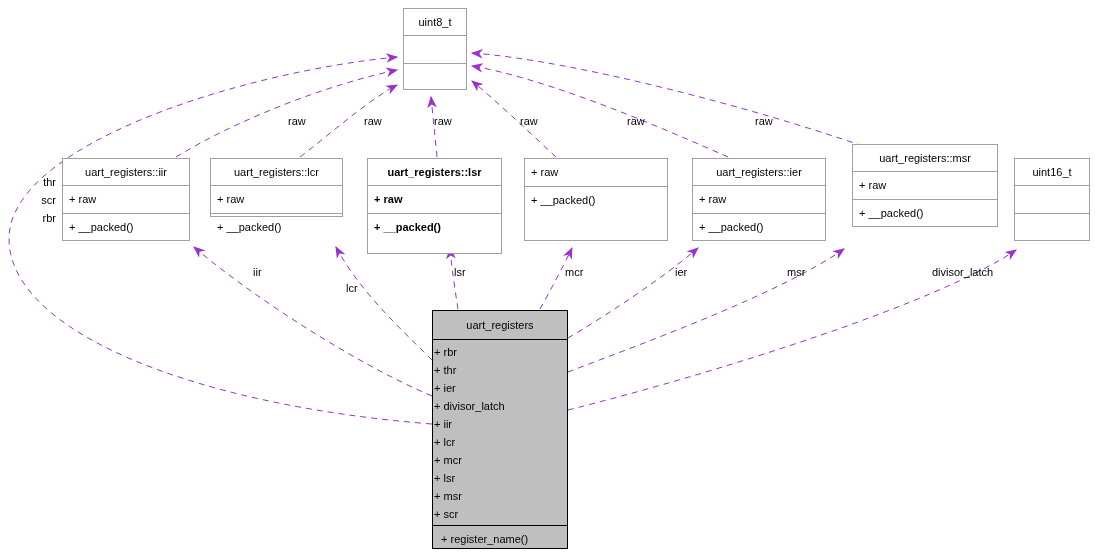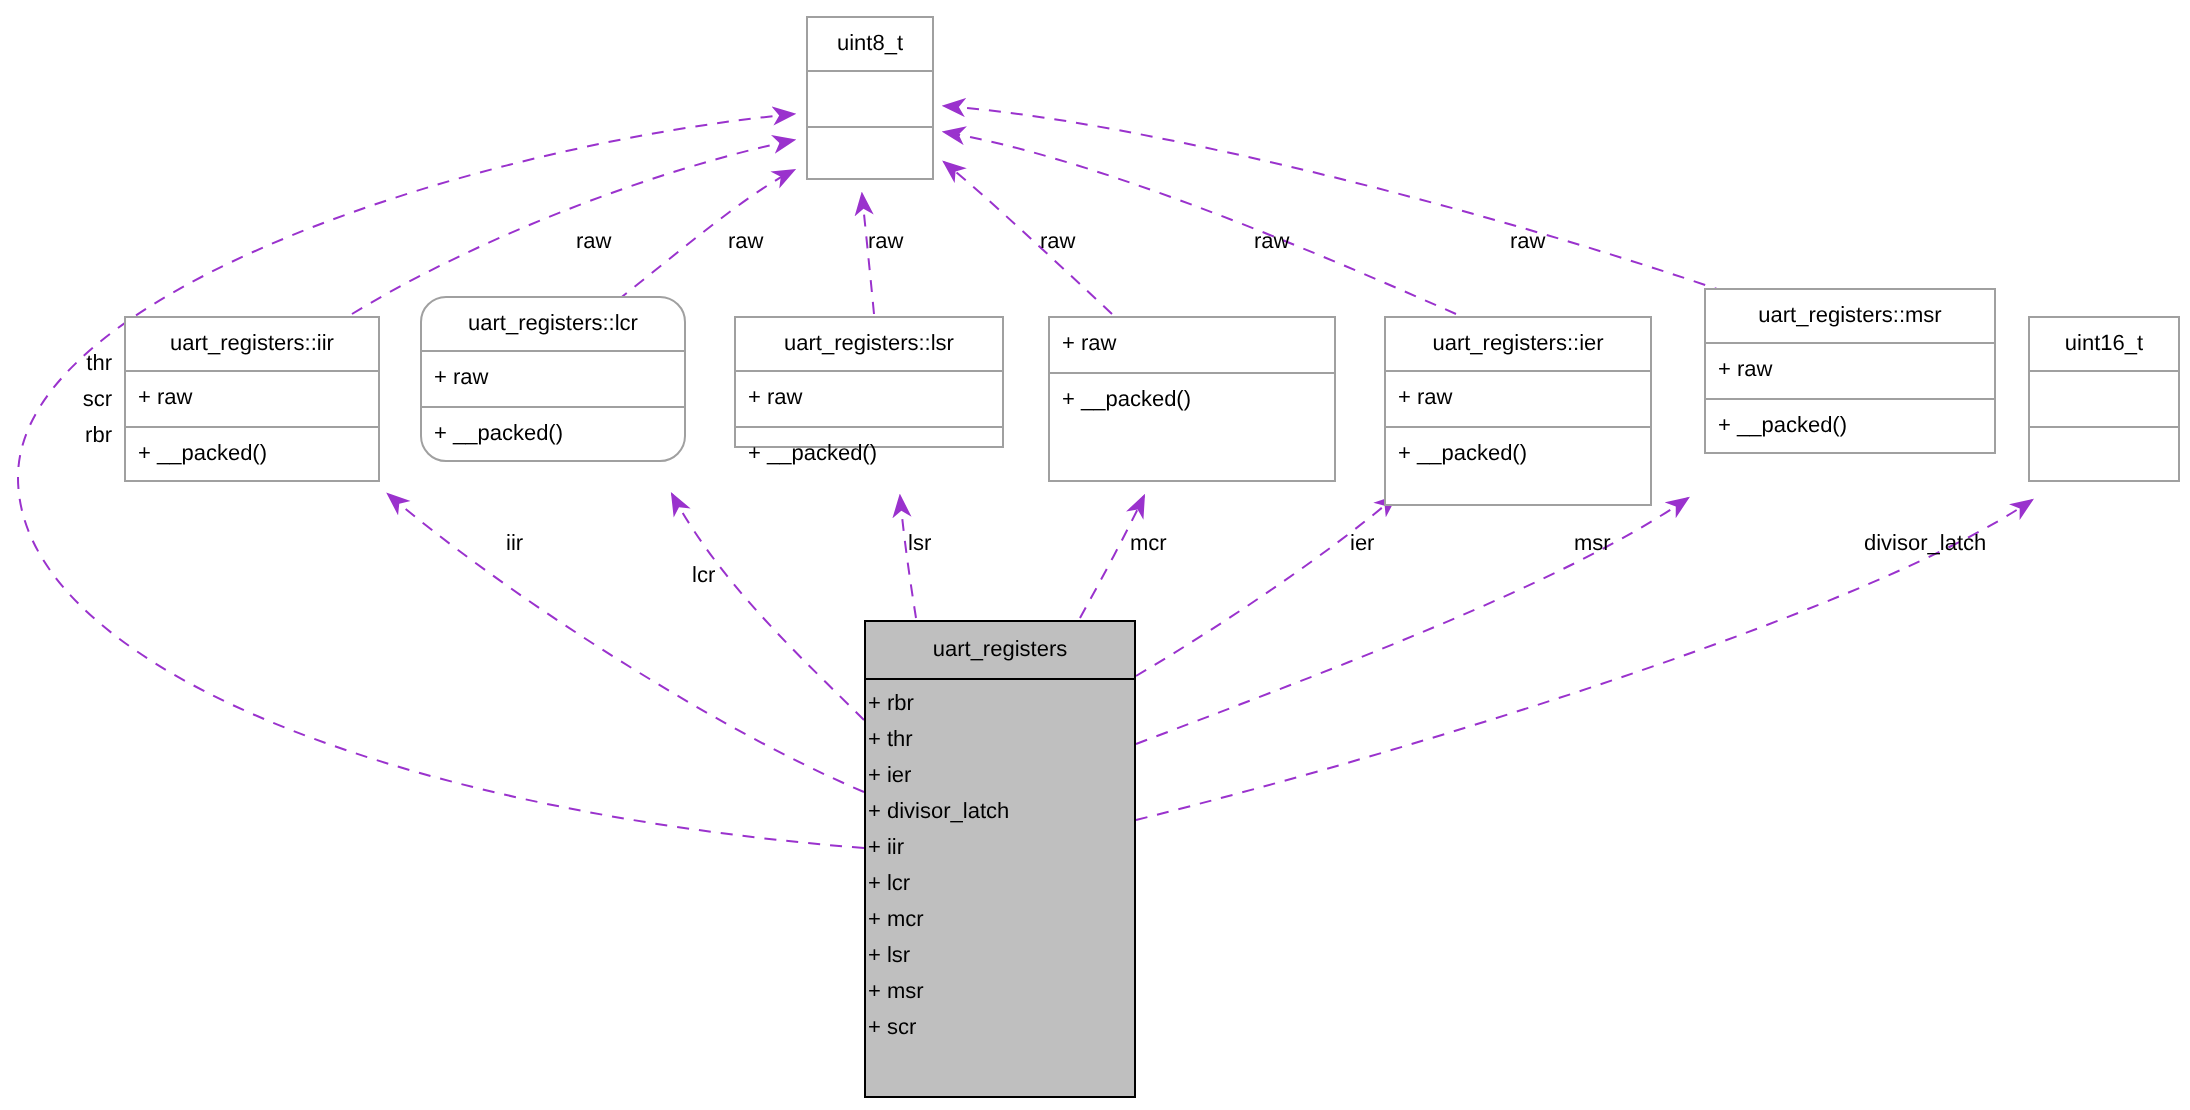--- a/index.html
+++ b/index.html
@@ -124,38 +124,38 @@
     <div class="cls-row"></div>
     <div class="cls-row"></div>
   </div>
 
   <div class="cls" style="left:62px; top:158px; width:128px; height:83px;">
     <div class="cls-title">uart_registers::iir</div>
     <div class="cls-row">+ raw</div>
     <div class="cls-row">+ __packed()</div>
   </div>
 
-  <div class="cls" style="left:210px; top:148px; width:133px; height:83px;border-radius:13px;">
+  <div class="cls" style="left:210px; top:158px; width:133px; height:59px;">
     <div class="cls-title">uart_registers::lcr</div>
     <div class="cls-row">+ raw</div>
     <div class="cls-row">+ __packed()</div>
   </div>
 
-  <div class="cls" style="left:367px; top:158px; width:135px; height:66px;">
+  <div class="cls" style="left:367px; top:158px; width:135px; height:96px;font-weight:bold;">
     <div class="cls-title">uart_registers::lsr</div>
     <div class="cls-row">+ raw</div>
     <div class="cls-row">+ __packed()</div>
   </div>
 
   <div class="cls" style="left:524px; top:158px; width:144px; height:83px;">
     <div class="cls-row">+ raw</div>
     <div class="cls-row">+ __packed()</div>
   </div>
 
-  <div class="cls" style="left:692px; top:158px; width:134px; height:95px;">
+  <div class="cls" style="left:692px; top:158px; width:134px; height:83px;">
     <div class="cls-title">uart_registers::ier</div>
     <div class="cls-row">+ raw</div>
     <div class="cls-row">+ __packed()</div>
   </div>
 
   <div class="cls" style="left:852px; top:144px; width:146px; height:83px;">
     <div class="cls-title">uart_registers::msr</div>
     <div class="cls-row">+ raw</div>
     <div class="cls-row">+ __packed()</div>
   </div>
@@ -173,20 +173,21 @@
       <div class="main-member">+ thr</div>
       <div class="main-member">+ ier</div>
       <div class="main-member">+ divisor_latch</div>
       <div class="main-member">+ iir</div>
       <div class="main-member">+ lcr</div>
       <div class="main-member">+ mcr</div>
       <div class="main-member">+ lsr</div>
       <div class="main-member">+ msr</div>
       <div class="main-member">+ scr</div>
     </div>
+    <div class="main-method">+ register_name()</div>
   </div>
 
   <span class="edge-label" style="left:288px; top:115px;">raw</span>
   <span class="edge-label" style="left:364px; top:115px;">raw</span>
   <span class="edge-label" style="left:434px; top:115px;">raw</span>
   <span class="edge-label" style="left:520px; top:115px;">raw</span>
   <span class="edge-label" style="left:627px; top:115px;">raw</span>
   <span class="edge-label" style="left:755px; top:115px;">raw</span>
 
   <span class="edge-label" style="left:253px; top:266px;">iir</span>

